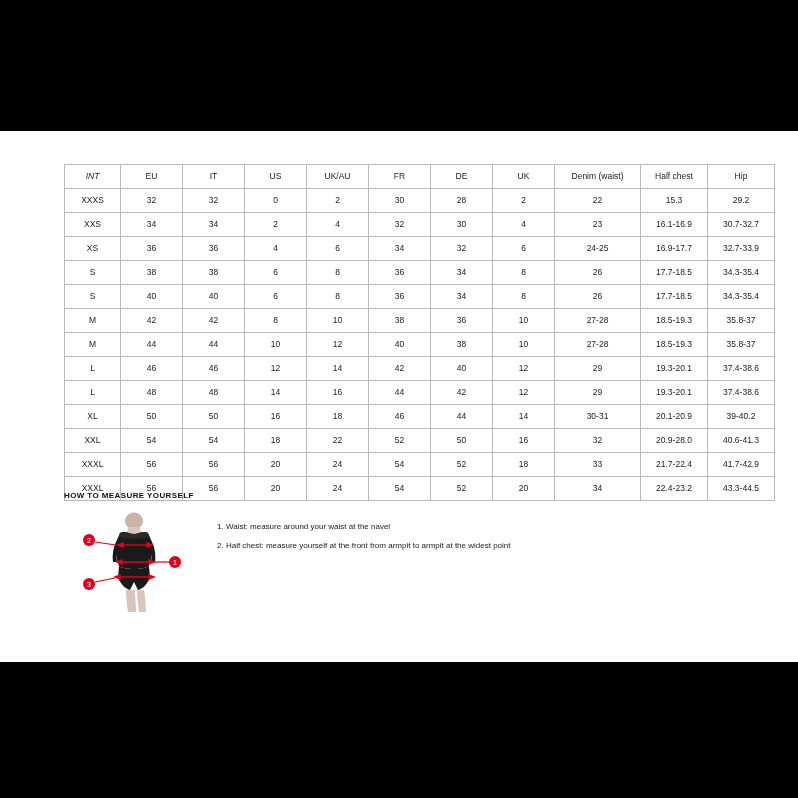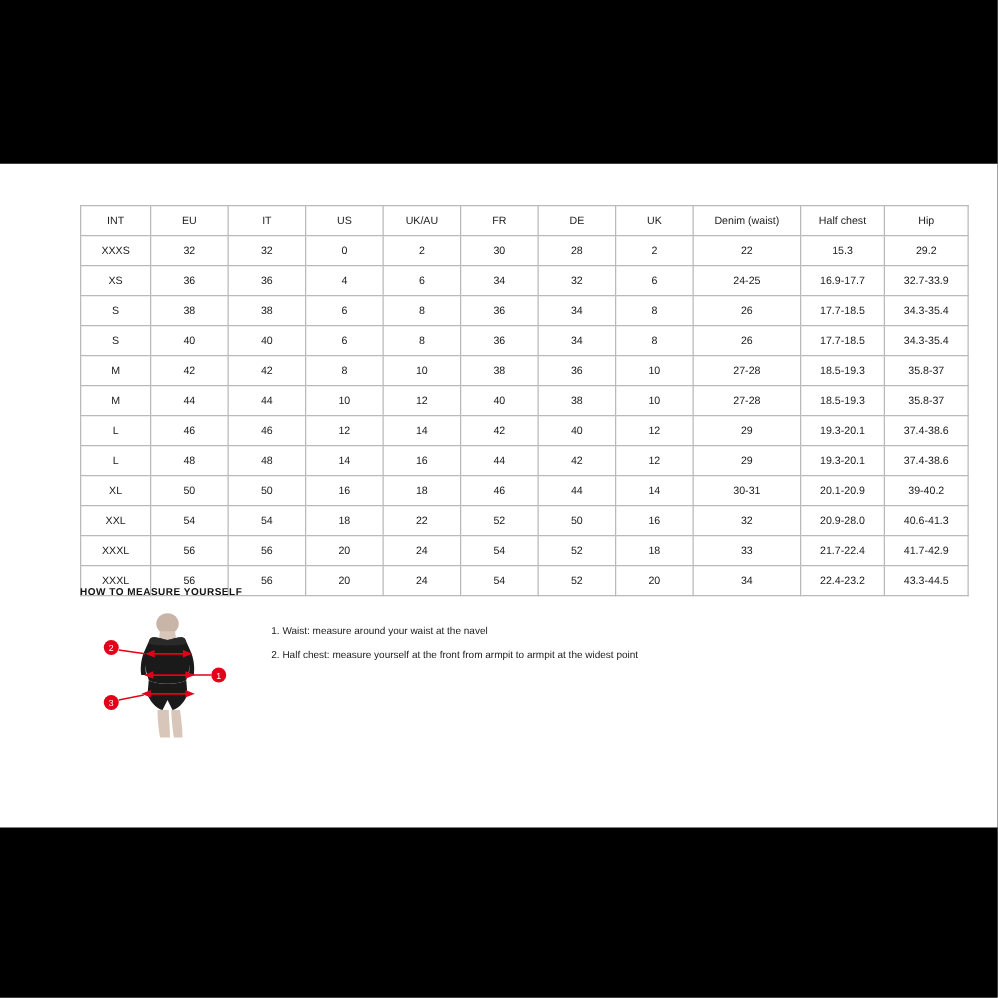--- a/index.html
+++ b/index.html
@@ -36,30 +36,30 @@
     vertical-align: middle;
     font-size: 8.5px;
     color: #1a1a1a;
     font-weight: normal;
     padding: 0;
     line-height: 1.1;
   }
   .size-table th {
     font-weight: normal;
   }
-  .col-int { width: 55px; }
+  .col-int { width: 55px; font-style: italic; }
   .col-std { width: 61px; margin-top: 43px; }
   .col-denim { width: 85px; }
   .col-chest { width: 66px; }
   .col-hip { width: 66px; }
 
   .measure-section {
     position: absolute;
     left: 64px;
-    top: 338px;
+    top: 360px;
     width: 680px;
   }
   .measure-title {
     font-size: 8px;
     font-weight: bold;
     letter-spacing: 0.4px;
     color: #111111;
     margin-bottom: 12px;
   }
   .measure-body {
@@ -118,20 +118,33 @@
         <td>0</td>
         <td>2</td>
         <td>30</td>
         <td>28</td>
         <td>2</td>
         <td>22</td>
         <td>15.3</td>
         <td>29.2</td>
       </tr>
       <tr>
+        <td>XXS</td>
+        <td>34</td>
+        <td>34</td>
+        <td>2</td>
+        <td>4</td>
+        <td>32</td>
+        <td>30</td>
+        <td>4</td>
+        <td>23</td>
+        <td>16.1-16.9</td>
+        <td>30.7-32.7</td>
+      </tr>
+      <tr>
         <td>XS</td>
         <td>36</td>
         <td>36</td>
         <td>4</td>
         <td>6</td>
         <td>34</td>
         <td>32</td>
         <td>6</td>
         <td>24-25</td>
         <td>16.9-17.7</td>

